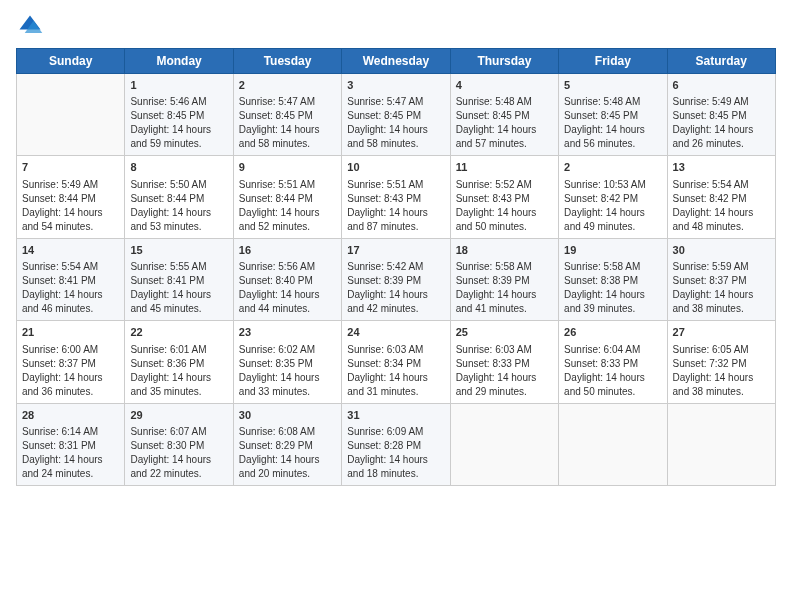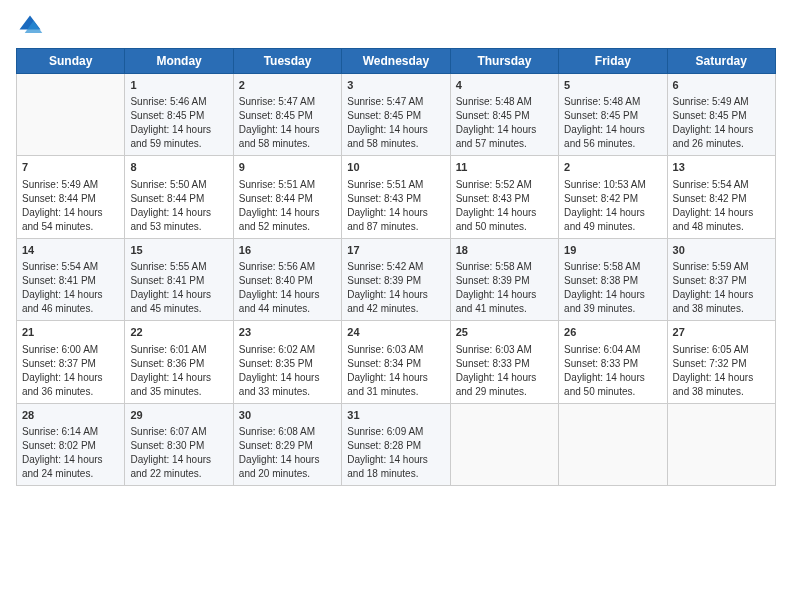--- a/index.html
+++ b/index.html
@@ -321,21 +321,21 @@
             <div>Sunrise: 6:05 AM</div>
             <div>Sunset: 7:32 PM</div>
             <div>Daylight: 14 hours</div>
             <div>and 38 minutes.</div>
           </td>
         </tr>
         <tr>
           <td>
             <span class="day-num">28</span>
             <div>Sunrise: 6:14 AM</div>
-            <div>Sunset: 8:02 PM</div>
+            <div>Sunset: 8:31 PM</div>
             <div>Daylight: 14 hours</div>
             <div>and 24 minutes.</div>
           </td>
           <td>
             <span class="day-num">29</span>
             <div>Sunrise: 6:07 AM</div>
             <div>Sunset: 8:30 PM</div>
             <div>Daylight: 14 hours</div>
             <div>and 22 minutes.</div>
           </td>

